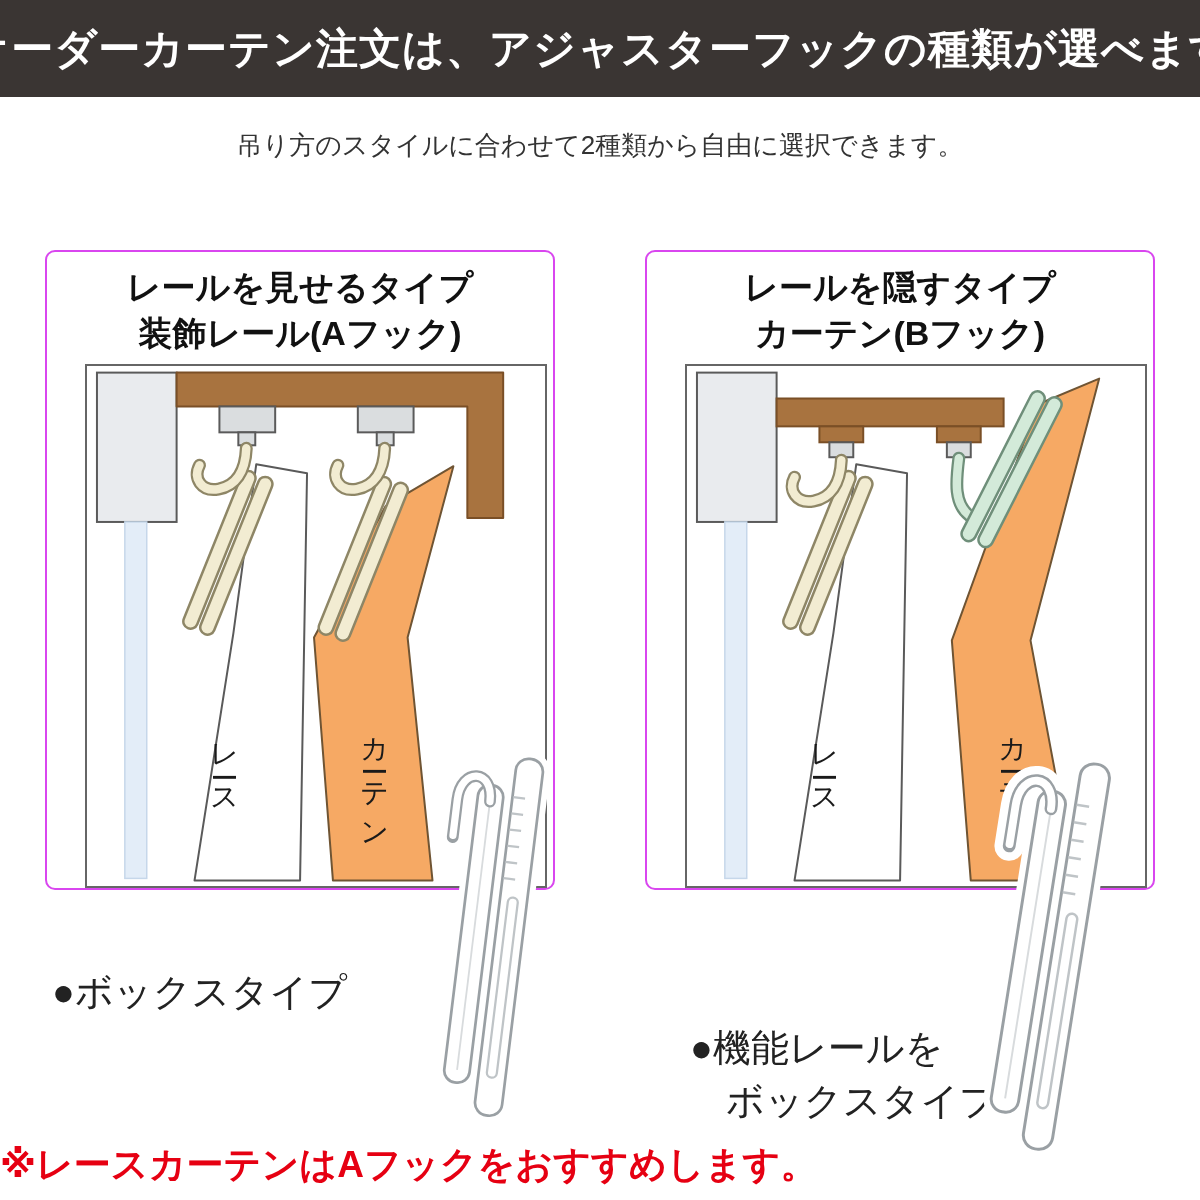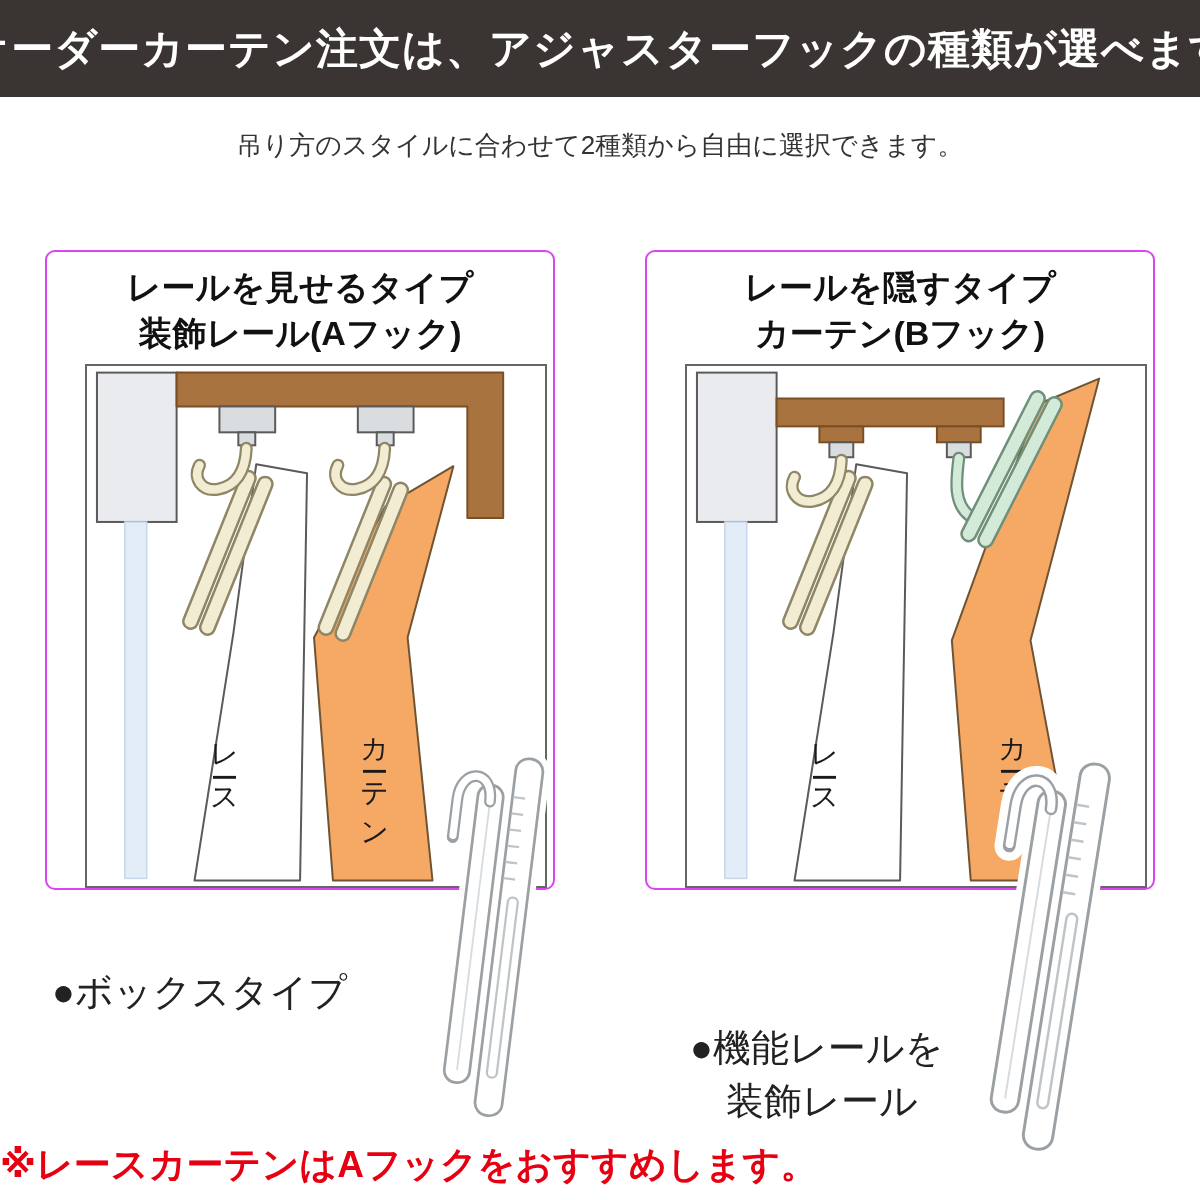--- a/index.html
+++ b/index.html
@@ -221,18 +221,18 @@
     <path d="M50,68 C50,32 14,34 14,70 L14,112" fill="none" stroke="#9aa0a4" stroke-width="13" stroke-linecap="round"></path>
     <path d="M50,68 C50,32 14,34 14,70 L14,110" fill="none" stroke="#ffffff" stroke-width="8" stroke-linecap="round"></path>
   </svg>
 
   <ul class="bullets bullets-a">
     <li>●ボックスタイプ</li>
   </ul>
 
   <div class="bullets bullets-b">
     <div>●機能レールを</div>
-    <div class="indent">装飾レール</div>
+    <div class="indent">ボックスタイプ</div>
   </div>
 
   <p class="footer-note">※レースカーテンはAフックをおすすめします。</p>
 
 </div>
 
 </body></html>

